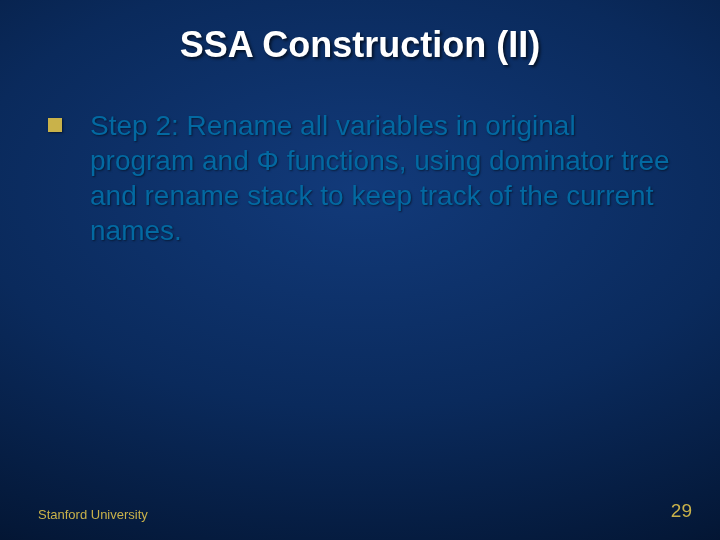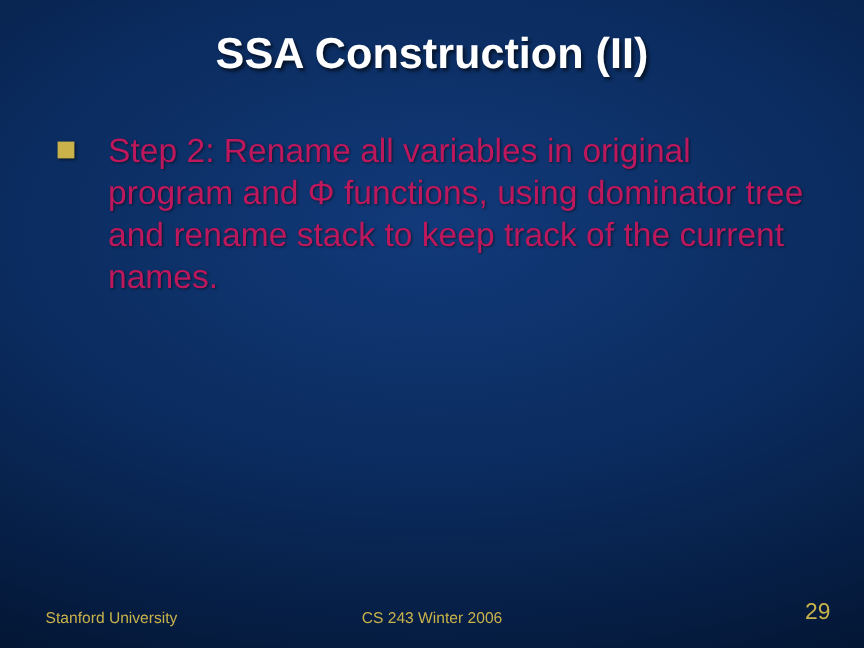--- a/index.html
+++ b/index.html
@@ -27,21 +27,21 @@
   .bullet {
     width: 14px;
     height: 14px;
     background: #c9b24a;
     margin-top: 10px;
     margin-right: 28px;
     flex-shrink: 0;
     box-shadow: 1px 1px 2px rgba(0,0,0,0.5);
   }
   .body-text {
-    color: #be185d;
+    color: #0369a1;
     font-size: 28px;
     line-height: 1.25;
     text-shadow: 1px 1px 2px rgba(0,0,0,0.5);
   }
   .footer {
     position: absolute;
     bottom: 18px;
     left: 0;
     width: 100%;
     display: flex;
@@ -69,15 +69,14 @@
 
 <div class="title">SSA Construction (II)</div>
 
 <div class="content">
   <div class="bullet"></div>
   <div class="body-text">Step 2: Rename all variables in original program and Φ functions, using dominator tree and rename stack to keep track of the current names.</div>
 </div>
 
 <div class="footer">
   <div class="footer-left">Stanford University</div>
-  <div class="footer-center">CS 243 Winter 2006</div>
   <div class="footer-right">29</div>
 </div>
 
 </body></html>

